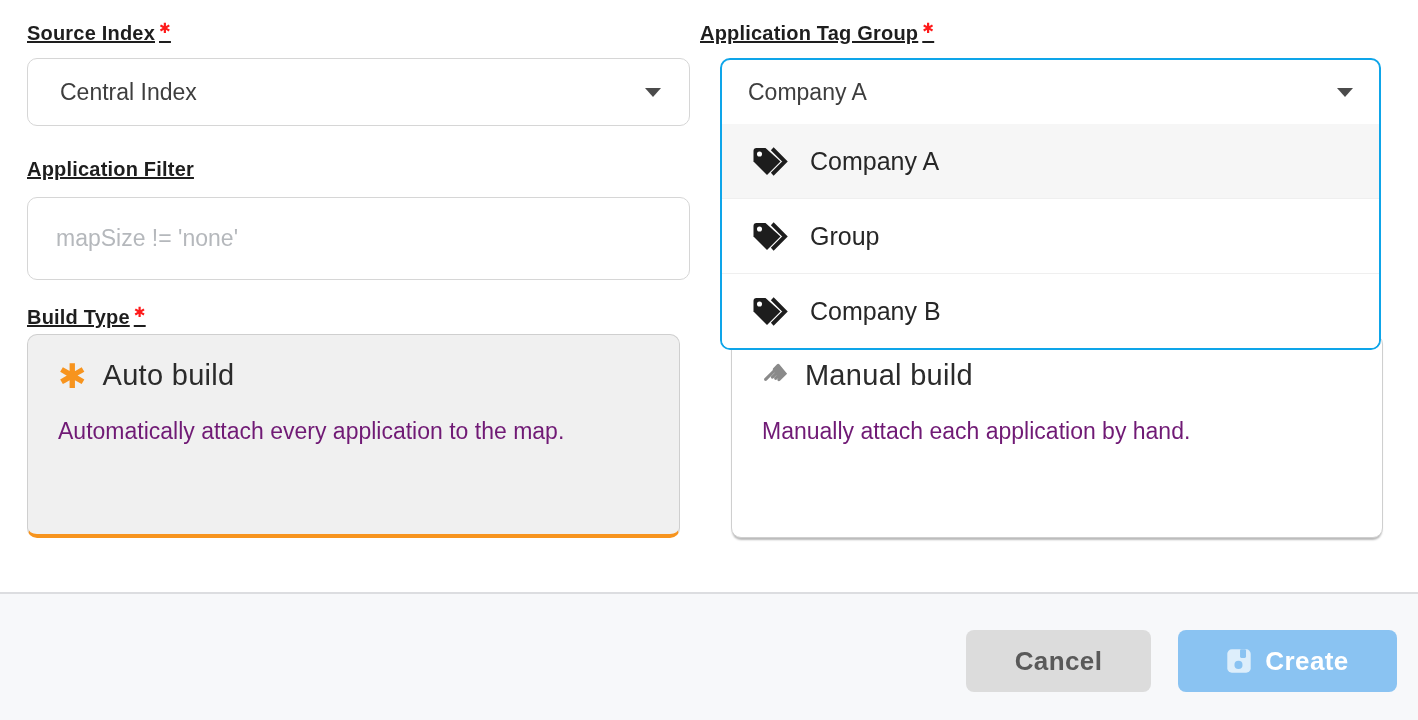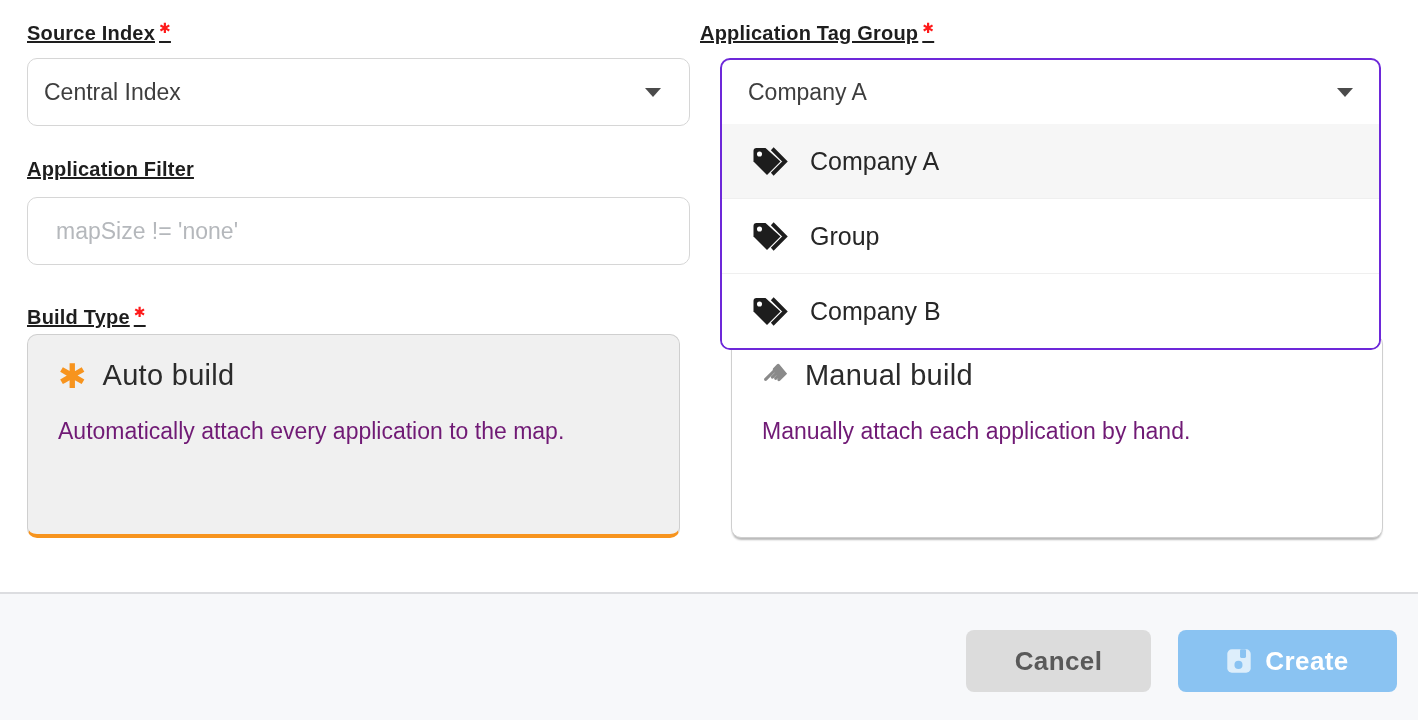--- a/index.html
+++ b/index.html
@@ -10,38 +10,38 @@
   .fld-label{
     position:absolute;font-size:20px;font-weight:700;color:#1e1e1e;
     letter-spacing:.2px;white-space:nowrap;text-decoration:underline;
   }
   .req{
     color:#fe1a1a;font-size:14px;font-weight:700;vertical-align:7px;margin-left:4px;
     font-family:"DejaVu Sans", sans-serif;
   }
   .select-box{
     position:absolute;background:#fff;border:1px solid #d6d6d6;border-radius:10px;
-    display:flex;align-items:center;padding:0 16px;font-size:23px;color:#3e3e3e;
+    display:flex;align-items:center;padding:0 32px;font-size:23px;color:#3e3e3e;
     box-sizing:border-box;cursor:pointer;
   }
   .caret{
     position:absolute;right:28px;top:50%;margin-top:-4px;width:0;height:0;
     border-left:8px solid transparent;border-right:8px solid transparent;
     border-top:9px solid #4b4b4b;
   }
   .text-input{
     position:absolute;box-sizing:border-box;border:1px solid #d6d6d6;border-radius:10px;
     padding:0 28px;font-size:23px;color:#3e3e3e;outline:none;
     font-family:"Liberation Sans", sans-serif;background:#fff;
   }
   .text-input::placeholder{color:#b5b8bc;opacity:1;}
   
   .dropdown-wrap{
     position:absolute;left:720px;top:58px;width:661px;background:#fff;
-    border:2px solid #6d28d9;border-radius:10px;box-sizing:border-box;z-index:5;
+    border:2px solid #0ea5e9;border-radius:10px;box-sizing:border-box;z-index:5;
     overflow:hidden;
   }
   .dropdown-value{
     height:64px;display:flex;align-items:center;padding:0 26px;
     font-size:23px;color:#3e3e3e;position:relative;cursor:pointer;
   }
   .dd-option{
     height:74px;display:flex;align-items:center;gap:20px;padding:0 28px;
     font-size:25px;color:#272727;cursor:pointer;border-top:1px solid #efefef;
     background:#fff;
@@ -96,21 +96,21 @@
 
 <div class="select-box" style="left:27px;top:58px;width:663px;height:68px;">
   <span>Central Index</span>
   <span class="caret"></span>
 </div>
 
 <div class="fld-label" style="left:27px;top:158px;">
   <span>Application Filter</span>
 </div>
 
-<input class="text-input" style="left: 27px; top: 197px; width: 663px; height: 68px;" placeholder="mapSize != 'none'">
+<input class="text-input" style="left: 27px; top: 197px; width: 663px; height: 83px;" placeholder="mapSize != 'none'">
 
 <div class="fld-label" style="left:27px;top:304px;">
   <span>Build Type</span><span class="req">✱</span>
 </div>
 
 <div class="card selected" style="left:27px;top:334px;width:653px;height:204px;">
   <div class="card-title-row">
     <span class="asterisk-glyph">✱</span>
     <span class="card-title">Auto build</span>
   </div>

